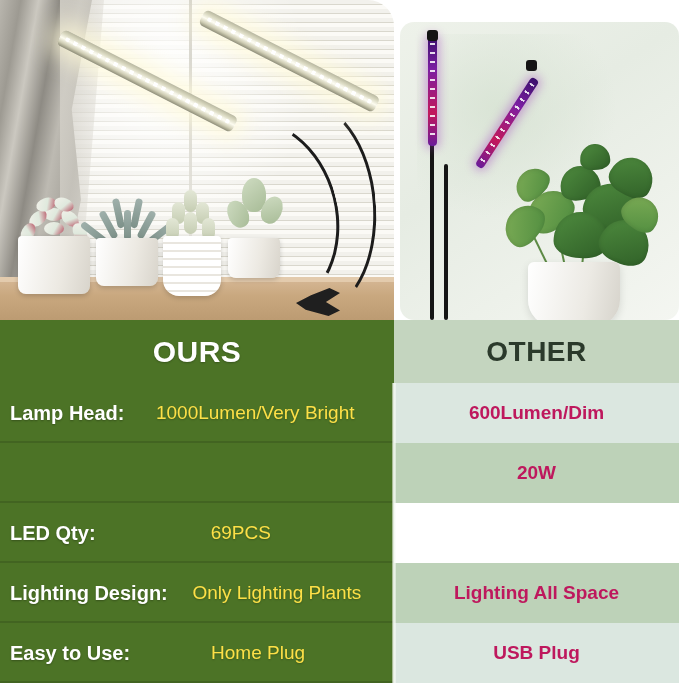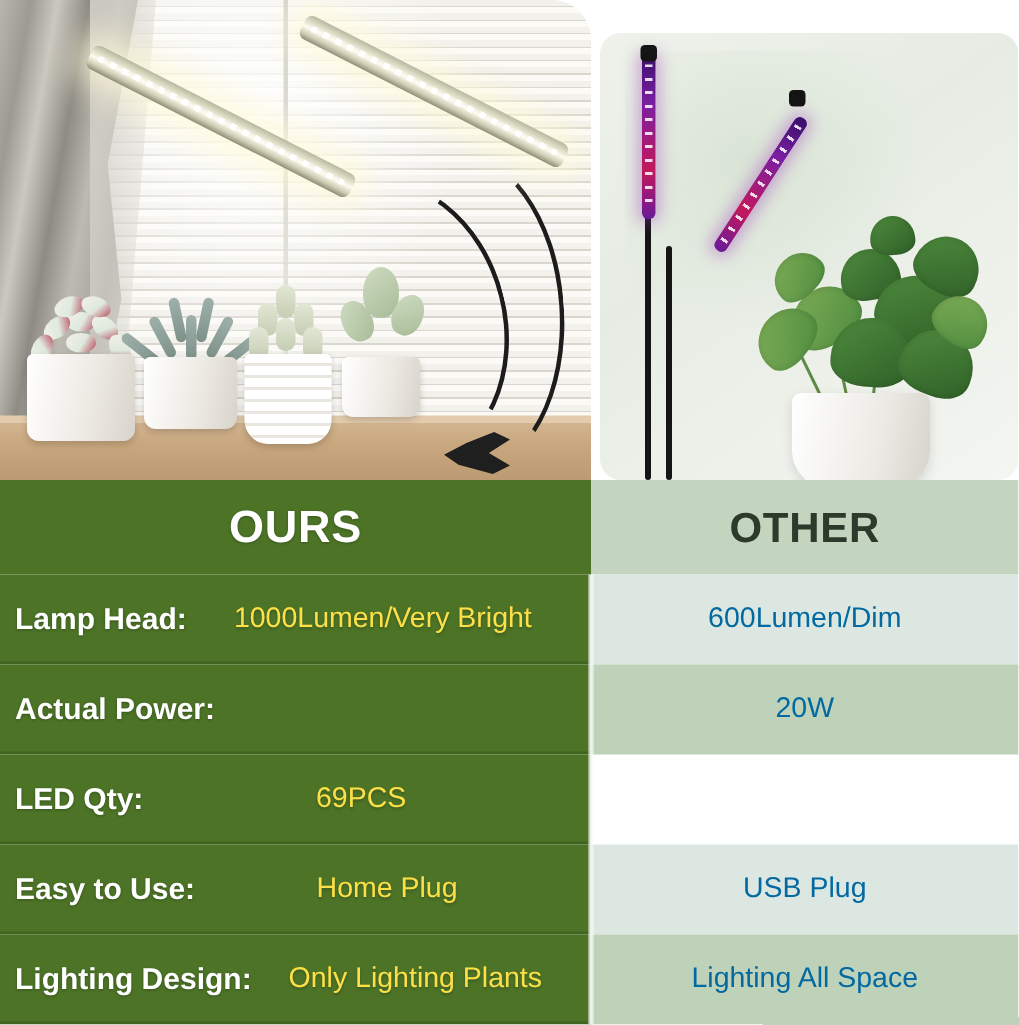--- a/index.html
+++ b/index.html
@@ -115,21 +115,21 @@
     display:flex;align-items:center;justify-content:center;box-sizing:border-box;padding:0 10px;}
   .cell-other.odd{background:#dbe7e0;}
   .cell-other.even{background:#bdd2b8;}
   .divider{position:absolute;left:392px;top:0;width:4px;height:100%;
     background:linear-gradient(to right,rgba(255,255,255,.35),#f2f7f0 45%,rgba(255,255,255,.4));z-index:3;}
 
   .lbl{color:#ffffff;font-size:20px;font-weight:bold;white-space:nowrap;
     text-shadow:0 1px 2px rgba(0,0,0,.28);}
   .val-ours{color:#fde047;font-size:19px;white-space:nowrap;flex:1;text-align:center;
     text-shadow:0 1px 2px rgba(0,0,0,.22);}
-  .val-other{color:#0369a1;font-size:19px;white-space:nowrap;}
+  .val-other{color:#be185d;font-size:19px;white-space:nowrap;font-weight:bold;}
 </style>
 </head>
 <body>
 
 <div class="sheet">
 
   <div class="photo-band">
 
     <div class="photo photo-ours">
       <div class="blinds"></div>
@@ -232,50 +232,49 @@
         <span class="lbl">Lamp Head:</span>
         <span class="val-ours">1000Lumen/Very Bright</span>
       </div>
       <div class="cell-other odd">
         <span class="val-other">600Lumen/Dim</span>
       </div>
     </div>
 
     <div class="row">
       <div class="cell-ours">
-        <span class="lbl">Actual Power:</span>
       </div>
       <div class="cell-other even">
         <span class="val-other">20W</span>
       </div>
     </div>
 
     <div class="row">
       <div class="cell-ours">
         <span class="lbl">LED Qty:</span>
         <span class="val-ours">69PCS</span>
       </div>
     </div>
 
     <div class="row">
       <div class="cell-ours">
+        <span class="lbl">Lighting Design:</span>
+        <span class="val-ours">Only Lighting Plants</span>
+      </div>
+      <div class="cell-other even">
+        <span class="val-other">Lighting All Space</span>
+      </div>
+    </div>
+
+    <div class="row">
+      <div class="cell-ours">
         <span class="lbl">Easy to Use:</span>
         <span class="val-ours">Home Plug</span>
       </div>
       <div class="cell-other odd">
         <span class="val-other">USB Plug</span>
       </div>
     </div>
 
-    <div class="row">
-      <div class="cell-ours">
-        <span class="lbl">Lighting Design:</span>
-        <span class="val-ours">Only Lighting Plants</span>
-      </div>
-      <div class="cell-other even">
-        <span class="val-other">Lighting All Space</span>
-      </div>
-    </div>
-
     <div class="divider"></div>
   </div>
 
 </div>
 
 </body></html>

